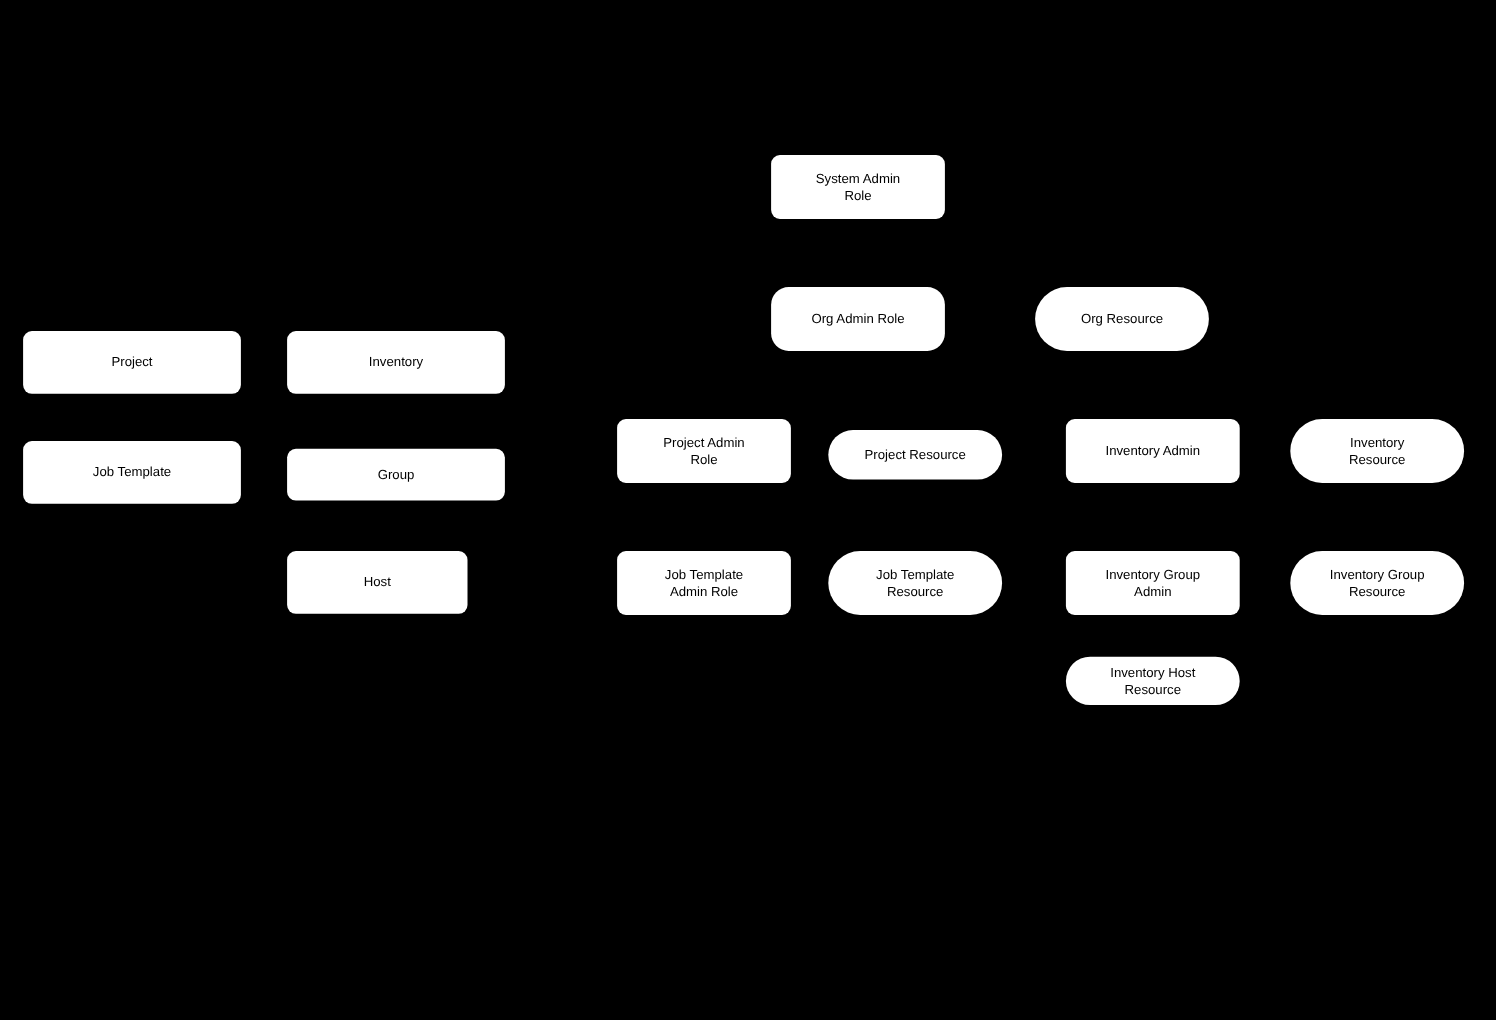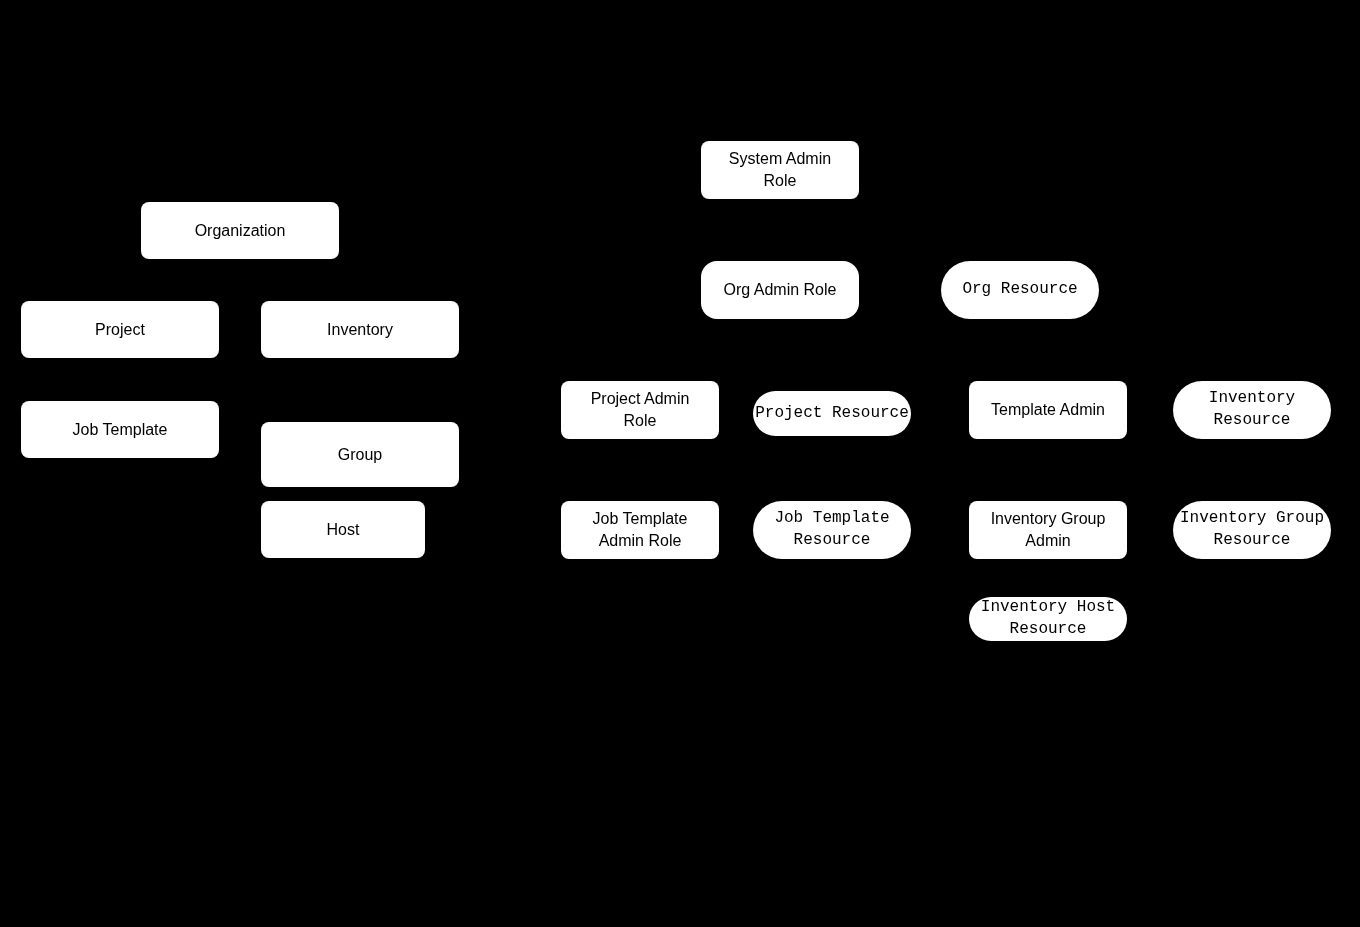--- a/index.html
+++ b/index.html
@@ -17,45 +17,44 @@
   }
   .node {
     position: absolute;
     box-sizing: border-box;
     background: var(--node-fill, #ffffff);
     color: var(--node-text, #000000);
     display: flex;
     align-items: center;
     justify-content: center;
     text-align: center;
-    font-size: 16px;
+    font-size: 12px;
     line-height: 1.35;
     white-space: pre-line;
   }
   .node.rect { border-radius: 8px; }
-  .node.pill { border-radius: 999px; font-family: Liberation Mono, monospace; }
+  .node.pill { border-radius: 999px; }
 </style>
 </head>
 <body>
 
 <div class="canvas" style="--bg: #000000; --node-fill: #ffffff; --node-text: #000000;">
-    <div class="node rect" style="left: 141px; top: 202px; width: 198px; height: 57px;">Organization</div>
     <div class="node rect" style="left: 21px; top: 301px; width: 198px; height: 57px;">Project</div>
     <div class="node rect" style="left: 261px; top: 301px; width: 198px; height: 57px;">Inventory</div>
     <div class="node rect" style="left: 21px; top: 401px; width: 198px; height: 57px;">Job Template</div>
-    <div class="node rect" style="left: 261px; top: 422px; width: 198px; height: 65px;">Group</div>
+    <div class="node rect" style="left: 261px; top: 408px; width: 198px; height: 47px;">Group</div>
     <div class="node rect" style="left: 261px; top: 501px; width: 164px; height: 57px;">Host</div>
     <div class="node rect" style="left: 701px; top: 141px; width: 158px; height: 58px;">System Admin
 Role</div>
     <div class="node rect" style="left: 701px; top: 261px; width: 158px; height: 58px; border-radius: 16px;">Org Admin Role</div>
     <div class="node pill" style="left: 941px; top: 261px; width: 158px; height: 58px;">Org Resource</div>
     <div class="node rect" style="left: 561px; top: 381px; width: 158px; height: 58px;">Project Admin
 Role</div>
     <div class="node pill" style="left: 753px; top: 391px; width: 158px; height: 45px;">Project Resource</div>
-    <div class="node rect" style="left: 969px; top: 381px; width: 158px; height: 58px;">Template Admin</div>
+    <div class="node rect" style="left: 969px; top: 381px; width: 158px; height: 58px;">Inventory Admin</div>
     <div class="node pill" style="left: 1173px; top: 381px; width: 158px; height: 58px;">Inventory
 Resource</div>
     <div class="node rect" style="left: 561px; top: 501px; width: 158px; height: 58px;">Job Template
 Admin Role</div>
     <div class="node pill" style="left: 753px; top: 501px; width: 158px; height: 58px;">Job Template
 Resource</div>
     <div class="node rect" style="left: 969px; top: 501px; width: 158px; height: 58px;">Inventory Group
 Admin</div>
     <div class="node pill" style="left: 1173px; top: 501px; width: 158px; height: 58px;">Inventory Group
 Resource</div>

